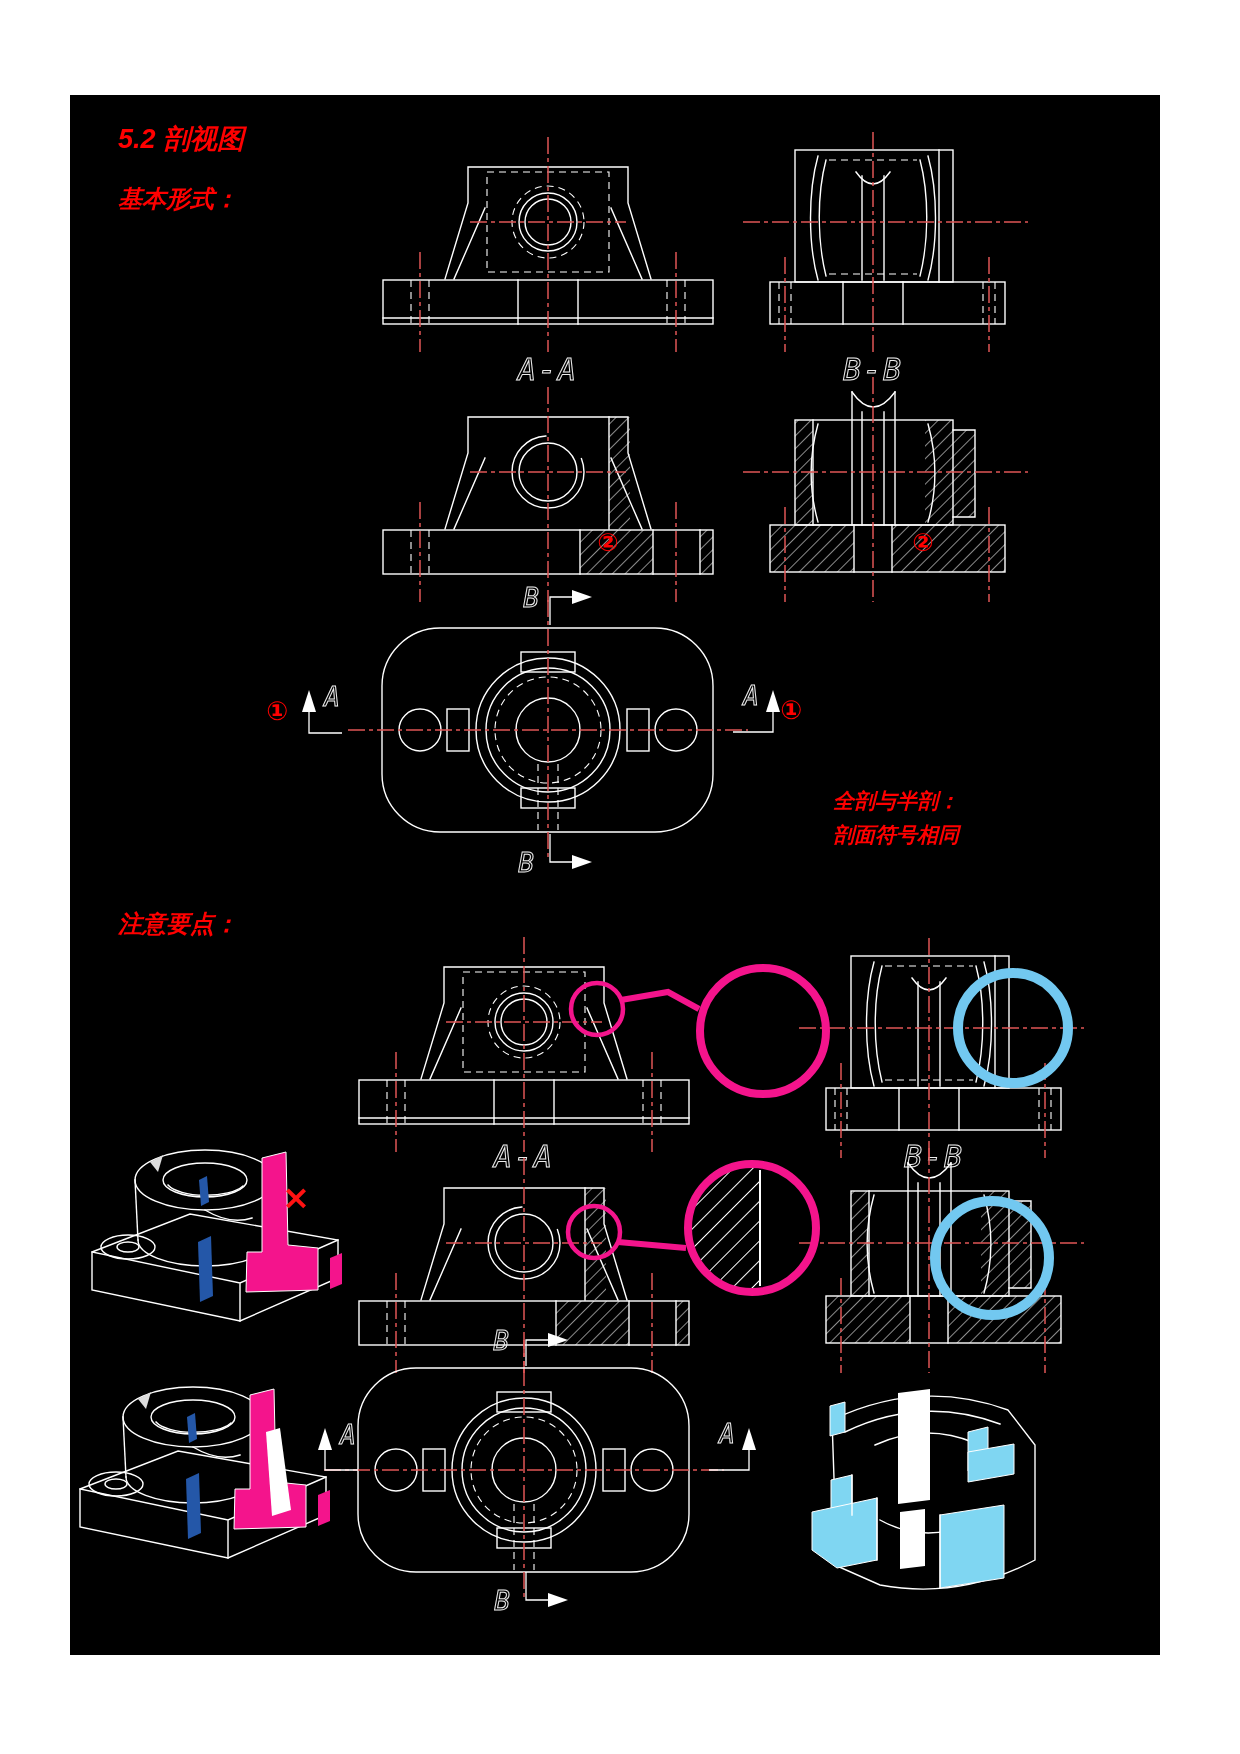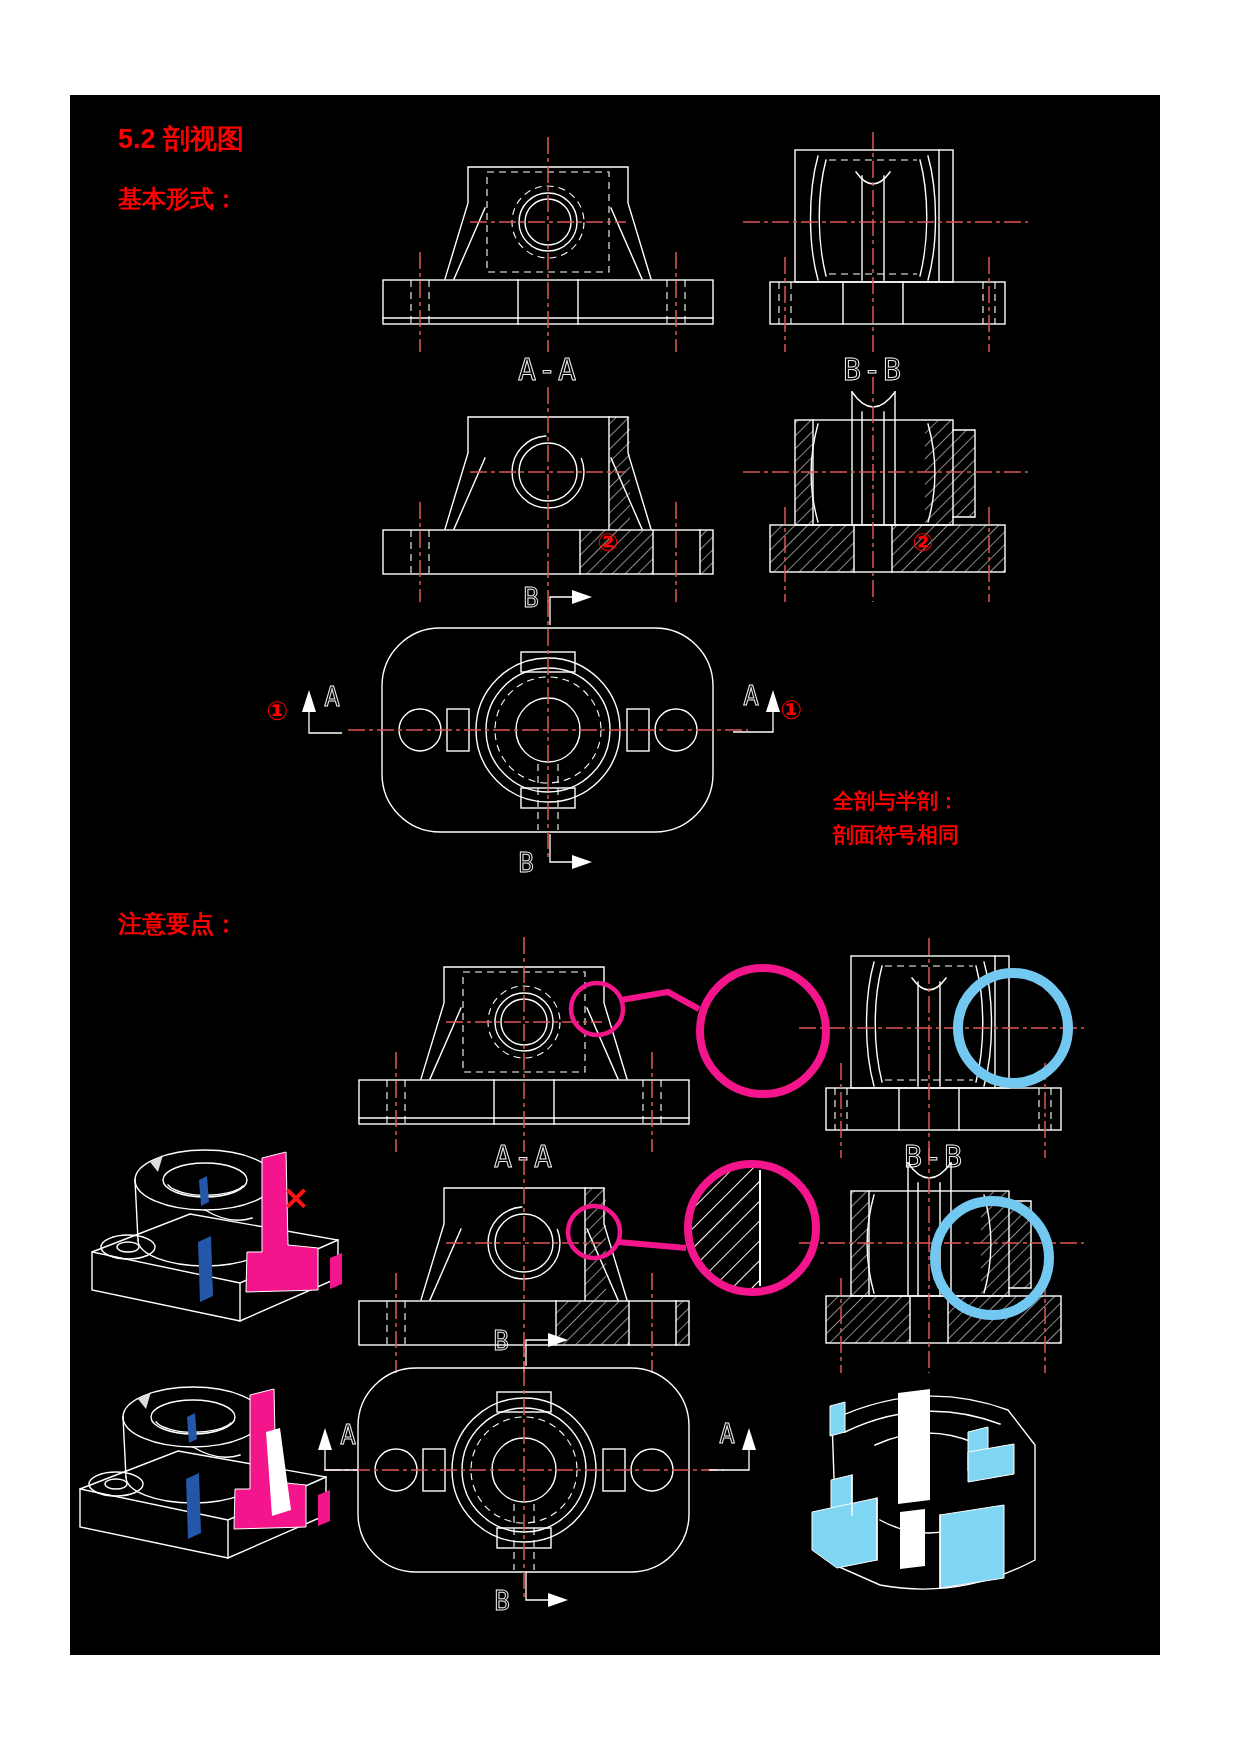--- a/index.html
+++ b/index.html
@@ -1,16 +1,16 @@
 <!DOCTYPE html>
 <html><head>
 <meta charset="utf-8">
 <style>
   html,body{margin:0;padding:0;background:#ffffff;}
-  .page{position:relative;width:1240px;height:1754px;background:#ffffff;overflow:hidden;}
+  .page{position:relative;width:1240px;height:1754px;background:#ffffff;overflow:hidden;font-style:italic;}
   svg{display:block;}
   .w{stroke:#ffffff;stroke-width:1.4;fill:none;stroke-linecap:square;}
   .w2{stroke:#ffffff;stroke-width:1.3;fill:none;}
   .wd{stroke:#ffffff;stroke-width:1.1;fill:none;stroke-dasharray:7 5;}
   .cl{stroke:#e05555;stroke-width:1.5;fill:none;stroke-dasharray:17 4 4 4;}
   .cad-label{font-family:"DejaVu Sans Mono","Liberation Mono",monospace;fill:none;stroke:#ededed;stroke-width:1;text-anchor:middle;letter-spacing:2px;}
   .heading{font-family:"Liberation Sans","DejaVu Sans",sans-serif;font-weight:bold;fill:#ff0000;}
   .callout{font-family:"DejaVu Sans","Liberation Sans",sans-serif;fill:#ff0000;text-anchor:middle;font-weight:bold;}
   .err{font-family:"DejaVu Sans",sans-serif;fill:#ff1212;text-anchor:middle;font-weight:bold;}
   .pinkc{stroke:#f4148c;fill:none;}

